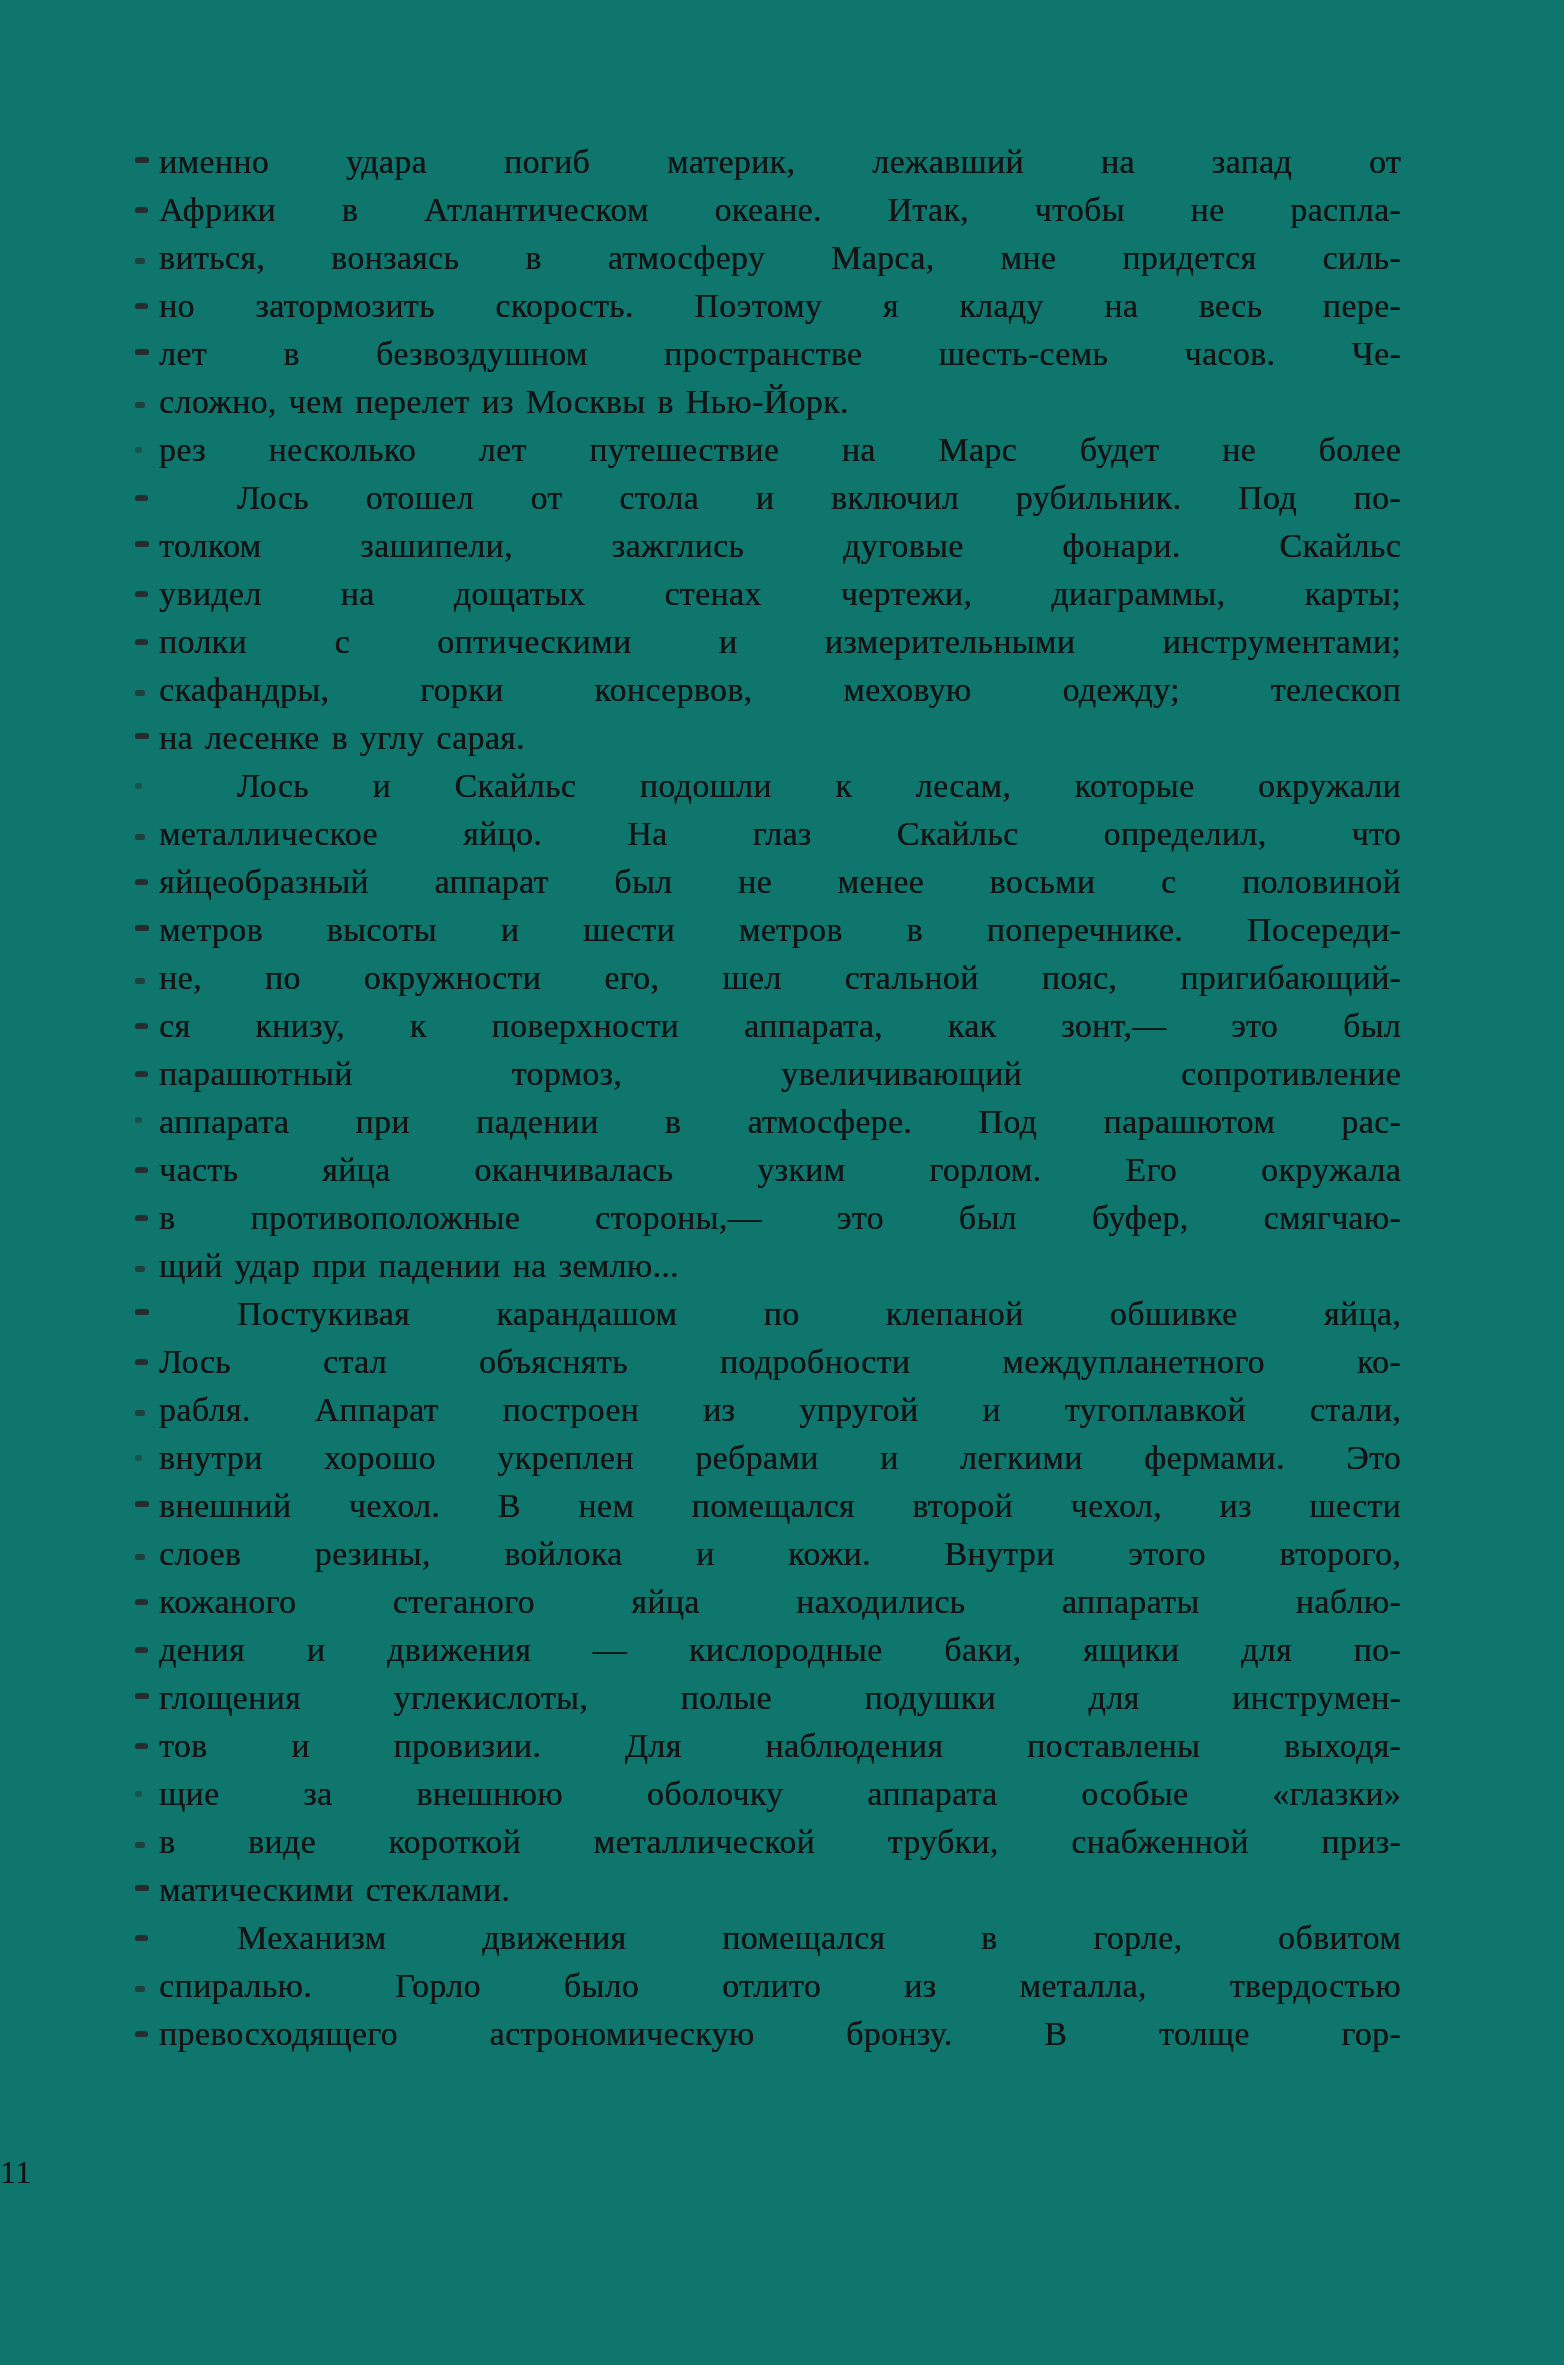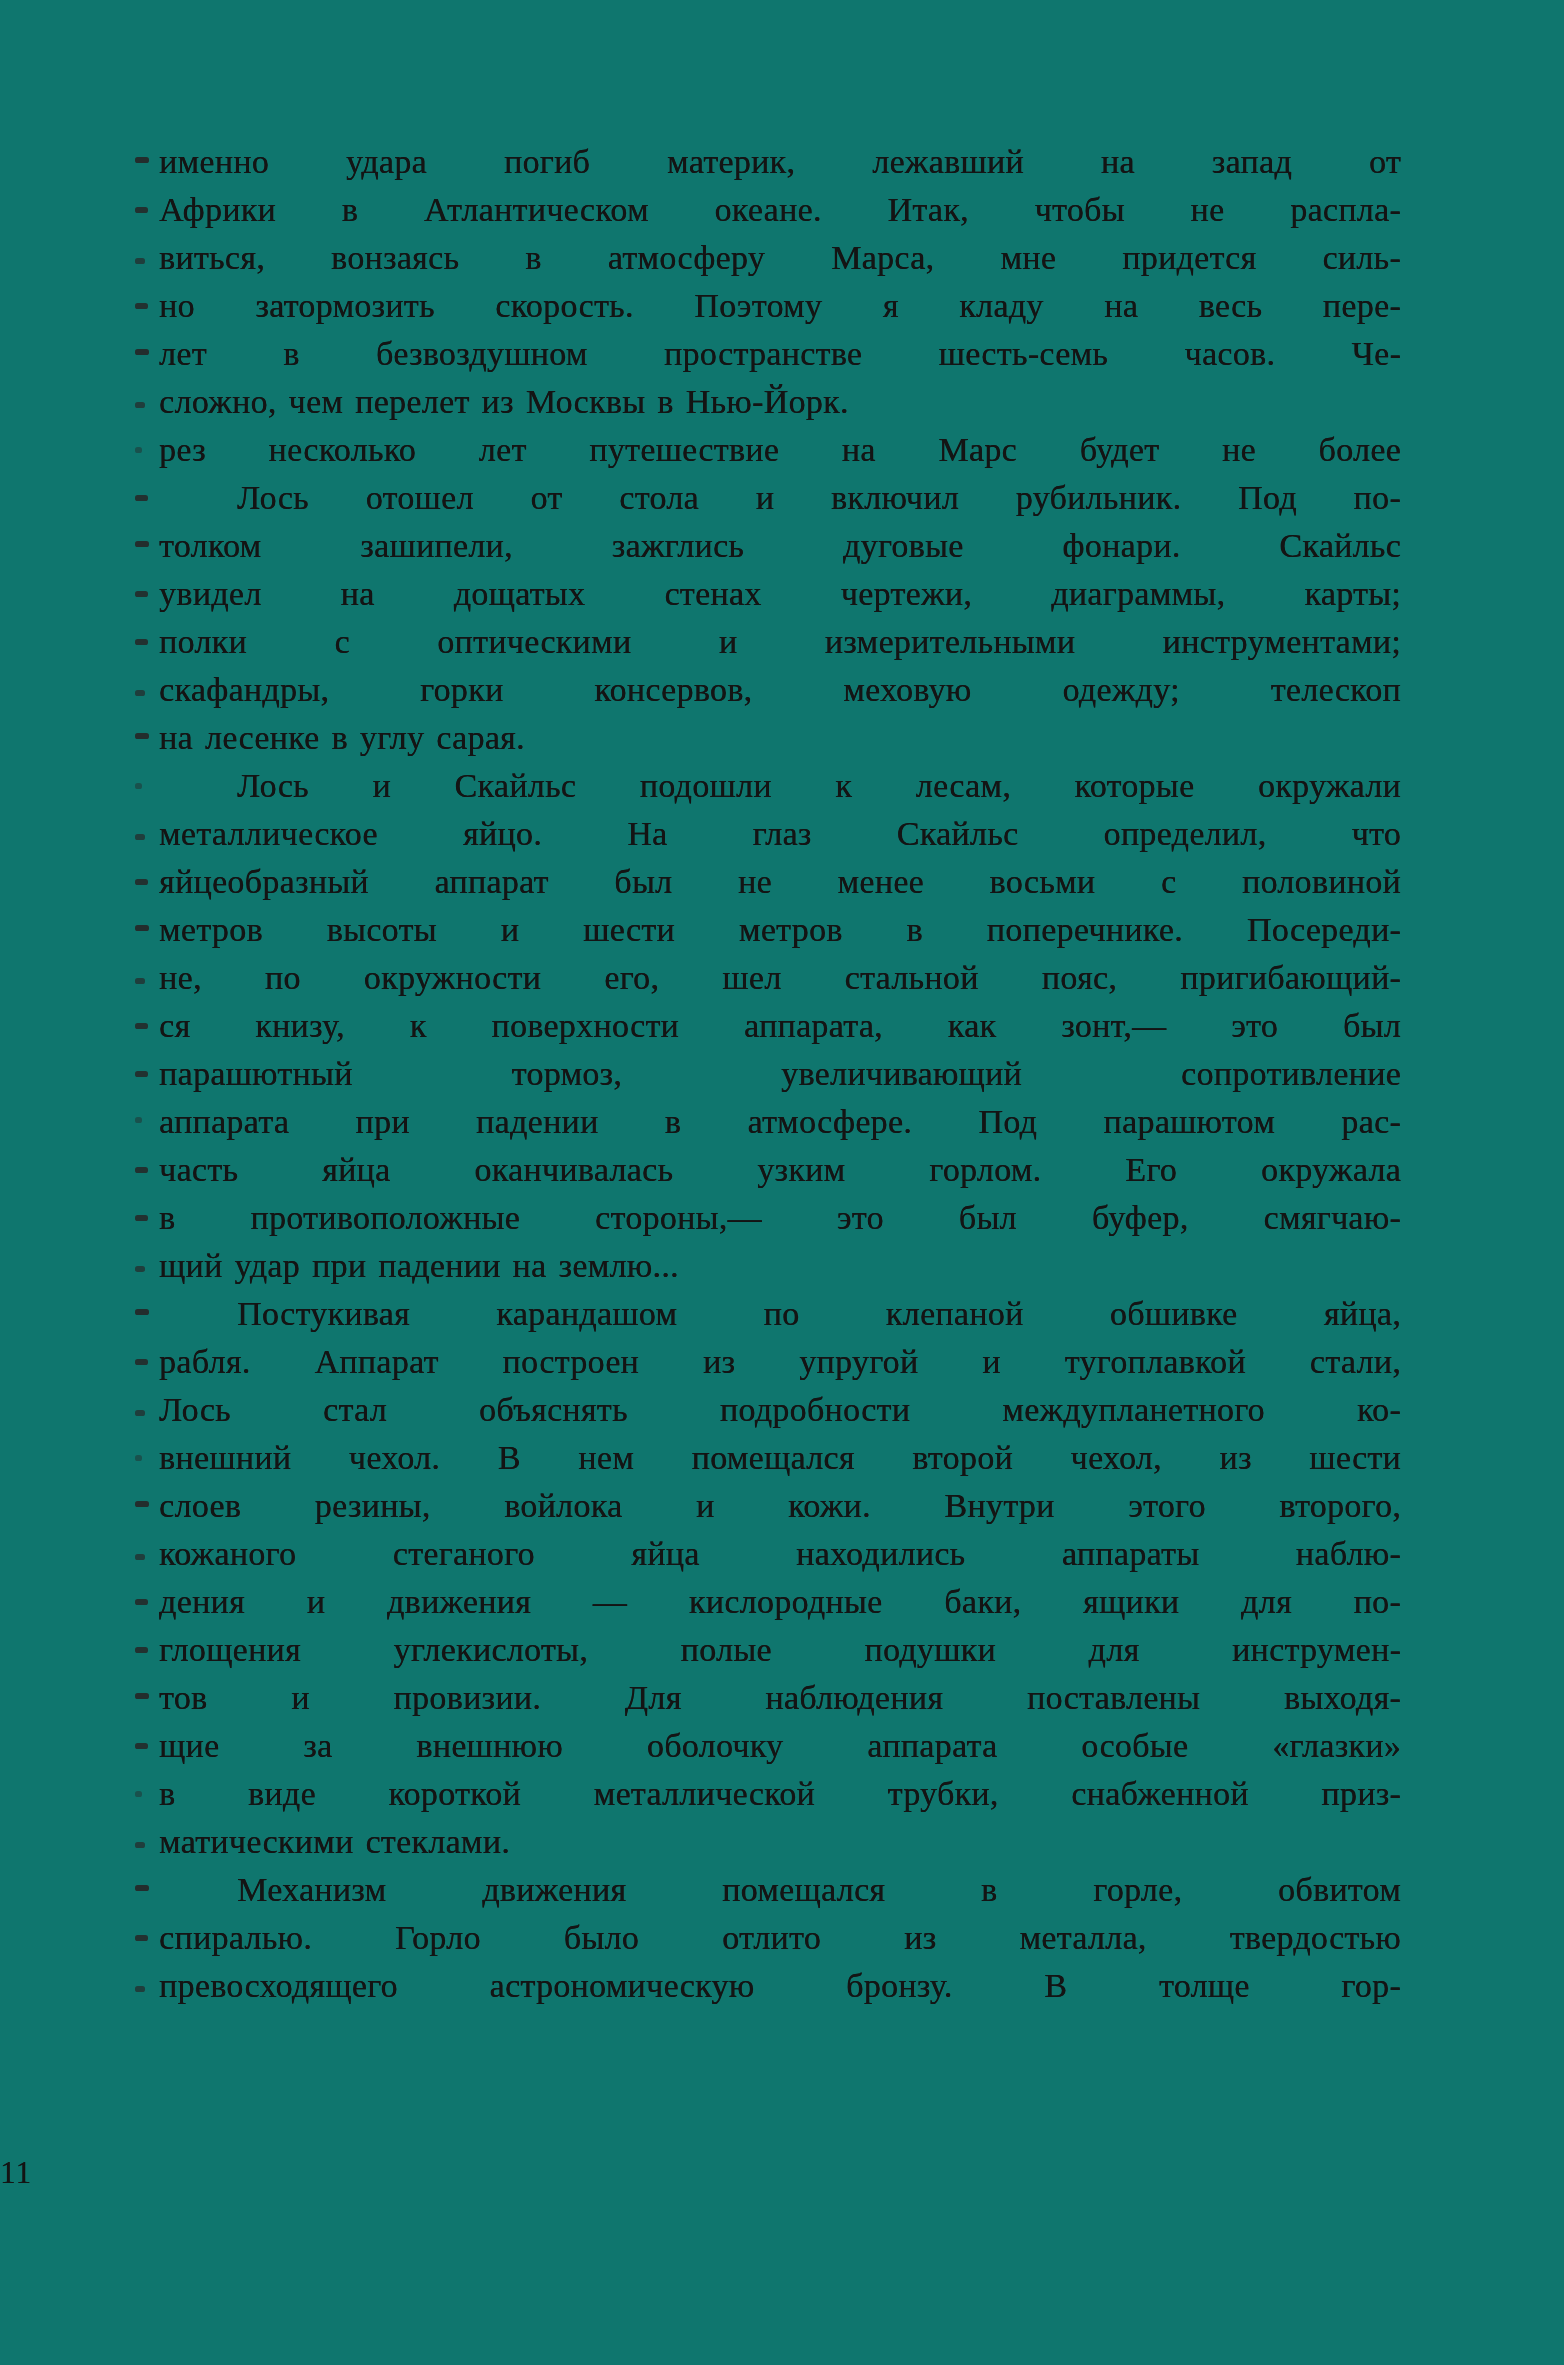--- a/index.html
+++ b/index.html
@@ -92,22 +92,23 @@
       <div class="line">яйцеобразный аппарат был не менее восьми с половиной</div>
       <div class="line">метров высоты и шести метров в поперечнике. Посереди-</div>
       <div class="line">не, по окружности его, шел стальной пояс, пригибающий-</div>
       <div class="line">ся книзу, к поверхности аппарата, как зонт,— это был</div>
       <div class="line">парашютный тормоз, увеличивающий сопротивление</div>
       <div class="line">аппарата при падении в атмосфере. Под парашютом рас-</div>
       <div class="line">часть яйца оканчивалась узким горлом. Его окружала</div>
       <div class="line">в противоположные стороны,— это был буфер, смягчаю-</div>
       <div class="line para-end">щий удар при падении на землю...</div>
       <div class="line indent">Постукивая карандашом по клепаной обшивке яйца,</div>
+      <div class="line">Лось стал объяснять подробности междупланетного ко-</div>
       <div class="line">рабля. Аппарат построен из упругой и тугоплавкой стали,</div>
-      <div class="line">Лось стал объяснять подробности междупланетного ко-</div>
+      <div class="line">внутри хорошо укреплен ребрами и легкими фермами. Это</div>
       <div class="line">внешний чехол. В нем помещался второй чехол, из шести</div>
       <div class="line">слоев резины, войлока и кожи. Внутри этого второго,</div>
       <div class="line">кожаного стеганого яйца находились аппараты наблю-</div>
       <div class="line">дения и движения — кислородные баки, ящики для по-</div>
       <div class="line">глощения углекислоты, полые подушки для инструмен-</div>
       <div class="line">тов и провизии. Для наблюдения поставлены выходя-</div>
       <div class="line">щие за внешнюю оболочку аппарата особые «глазки»</div>
       <div class="line">в виде короткой металлической трубки, снабженной приз-</div>
       <div class="line para-end">матическими стеклами.</div>
       <div class="line indent">Механизм движения помещался в горле, обвитом</div>

